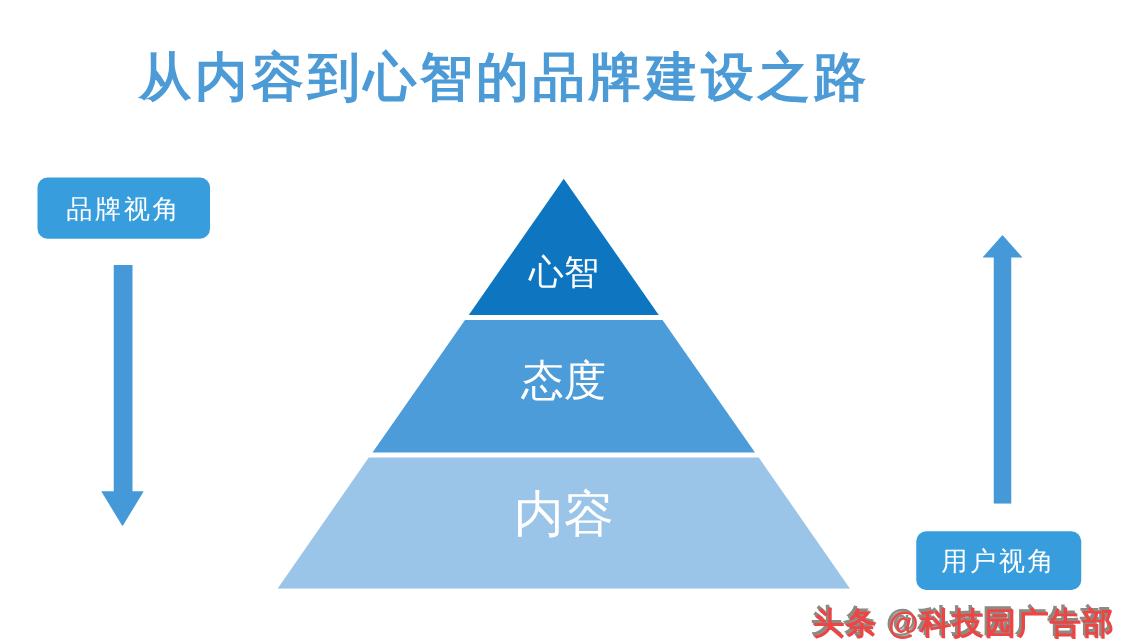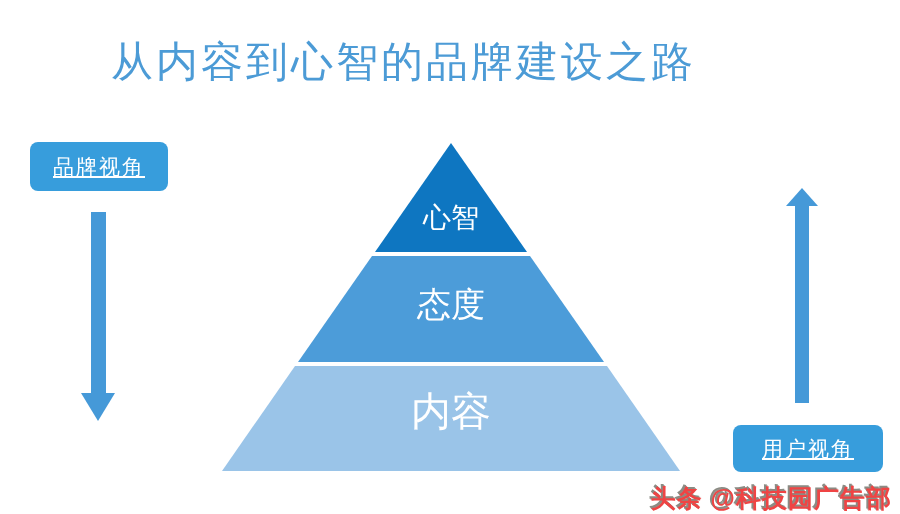--- a/index.html
+++ b/index.html
@@ -8,45 +8,44 @@
     background: #ffffff;
     position: relative;
     overflow: hidden;
     font-family: "Liberation Sans", "DejaVu Sans", sans-serif;
   }
   .title {
     position: absolute;
     top: 34px; left: 0; width: 807px;
     text-align: center;
     font-size: 42px;
-    font-weight: normal;
+    font-weight: bold;
     letter-spacing: 3px;
   }
   .pyramid-svg {
     position: absolute;
     left: 222px; top: 142px;
     width: 458px; height: 329px;
   }
   .pyramid-svg text {
     font-family: "Liberation Sans", "DejaVu Sans", sans-serif;
     fill: #ffffff;
   }
   .badge {
     position: absolute;
     color: #ffffff;
     font-size: 21px;
     letter-spacing: 2px;
     border-radius: 8px;
     display: flex;
     align-items: center;
     justify-content: center;
-    text-decoration: underline;
   }
   .badge-left { left: 30px; top: 142px; width: 138px; height: 49px; }
-  .badge-right { left: 733px; top: 425px; width: 150px; height: 47px; }
+  .badge-right { left: 733px; top: 425px; width: 132px; height: 47px; }
   .arrow-svg { position: absolute; }
   .arrow-left { left: 81px; top: 212px; }
   .arrow-right { left: 786px; top: 188px; }
   .watermark {
     position: absolute;
     top: 482px; right: 8px;
     font-size: 25px;
     font-weight: bold;
     letter-spacing: 1px;
     color: #ef4444;

